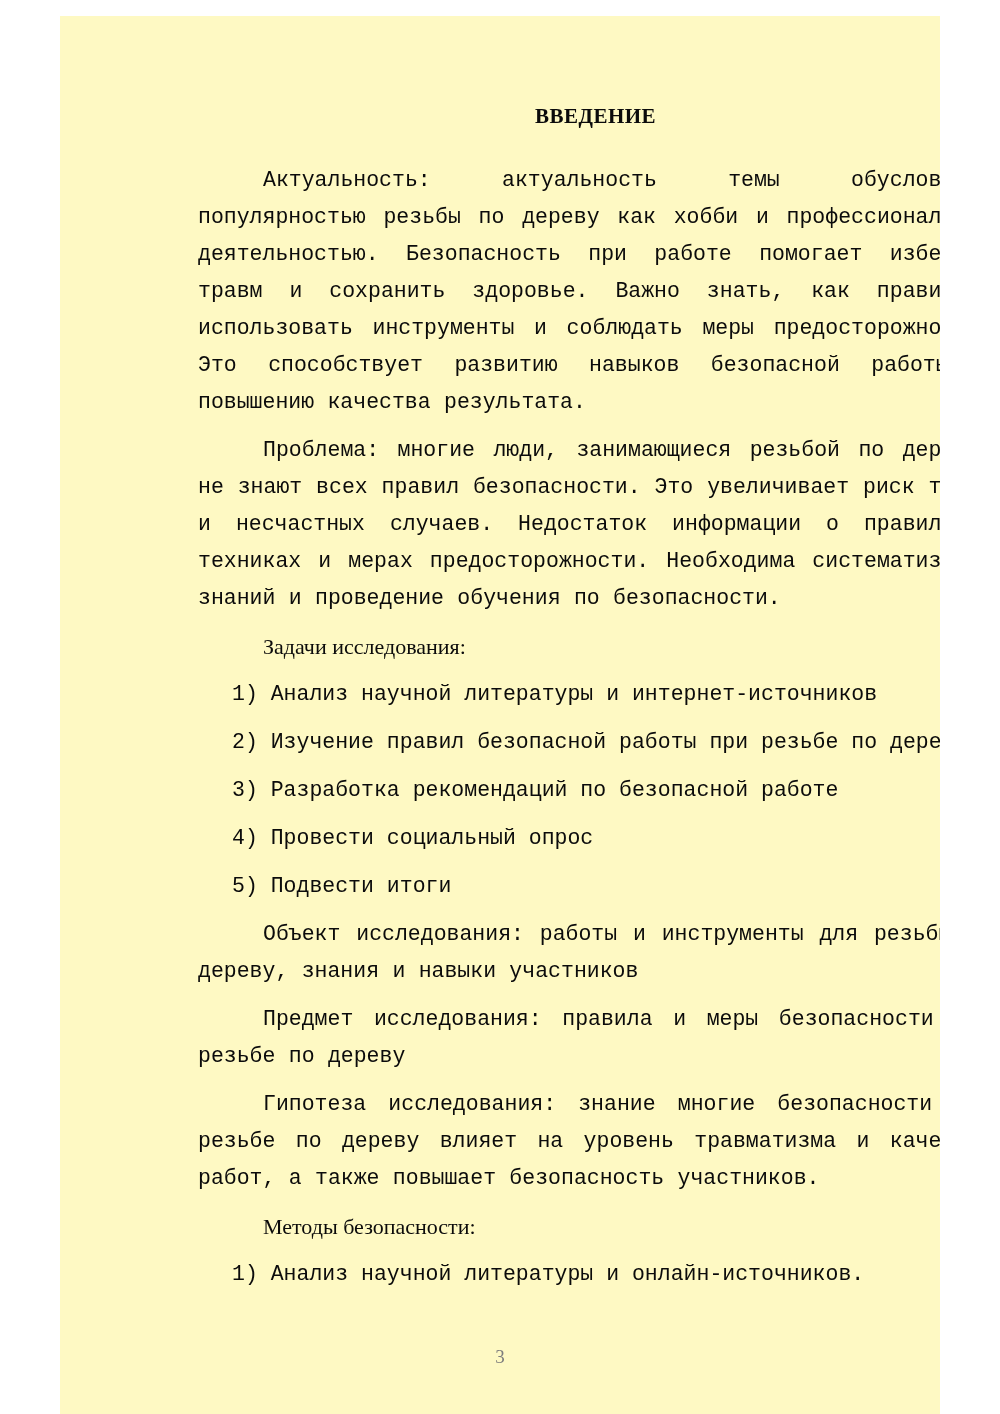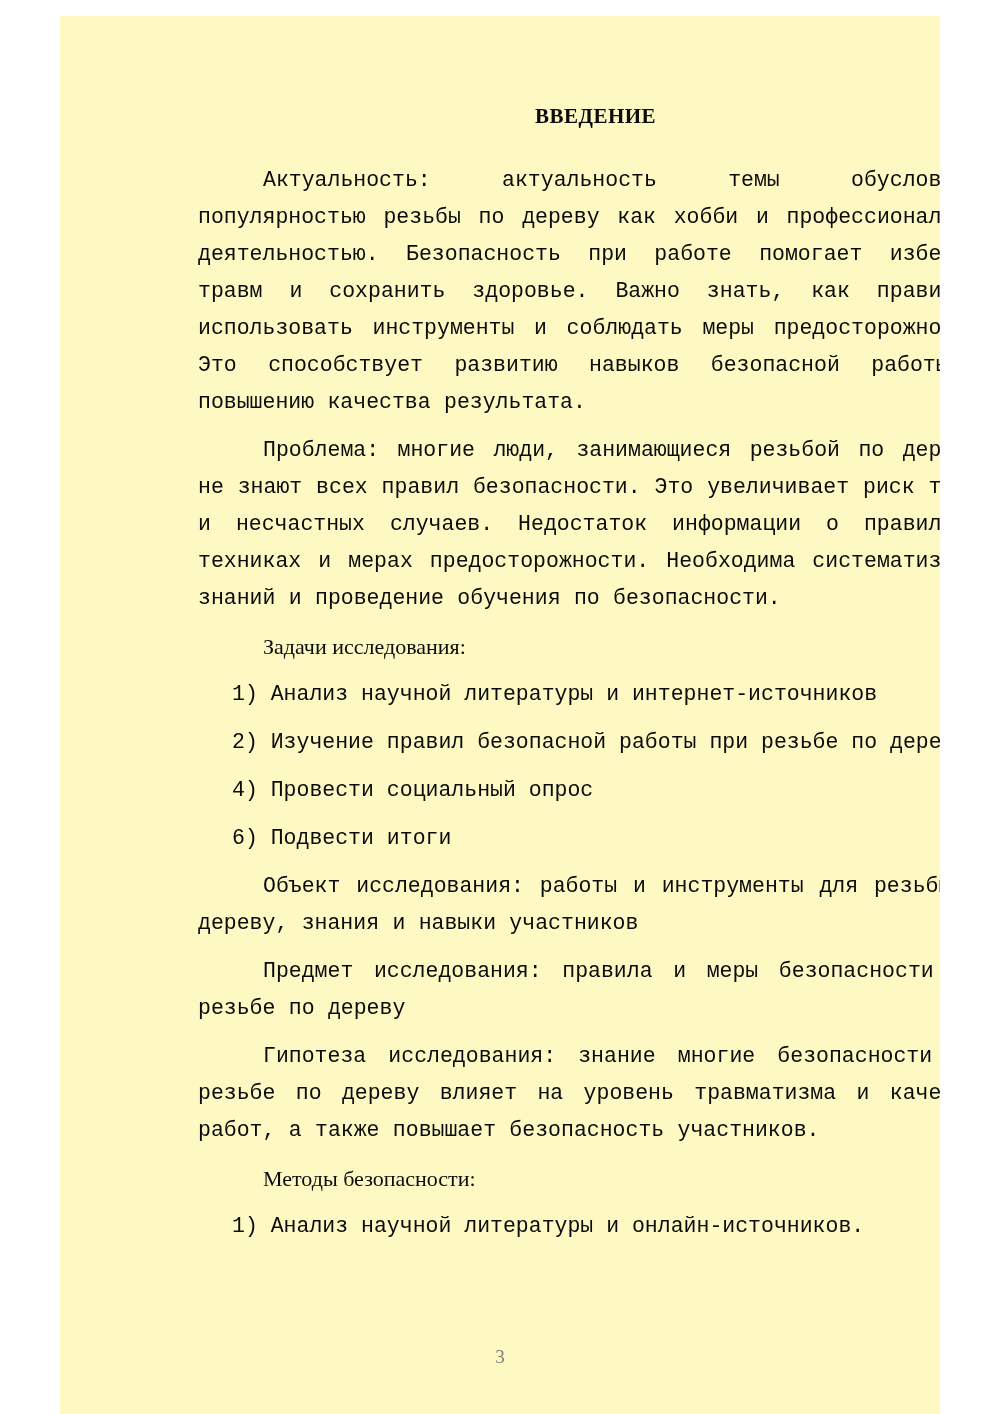--- a/index.html
+++ b/index.html
@@ -88,22 +88,23 @@
     <p class="para">Актуальность: актуальность темы обусловлена популярностью резьбы по дереву как хобби и профессиональной деятельностью. Безопасность при работе помогает избежать травм и сохранить здоровье. Важно знать, как правильно использовать инструменты и соблюдать меры предосторожности. Это способствует развитию навыков безопасной работы и повышению качества результата.</p>
 
     <p class="para">Проблема: многие люди, занимающиеся резьбой по дереву, не знают всех правил безопасности. Это увеличивает риск травм и несчастных случаев. Недостаток информации о правильных техниках и мерах предосторожности. Необходима систематизация знаний и проведение обучения по безопасности.</p>
 
 
     <p class="subhead">Задачи исследования:</p>
 
     <ul class="list">
       <li class="list-item">1) Анализ научной литературы и интернет-источников</li>
       <li class="list-item">2) Изучение правил безопасной работы при резьбе по дереву</li>
+      <li class="list-item">3) Разработка рекомендаций по безопасной работе</li>
       <li class="list-item">4) Провести социальный опрос</li>
-      <li class="list-item">6) Подвести итоги</li>
+      <li class="list-item">5) Подвести итоги</li>
     </ul>
 
     <p class="para">Объект исследования: работы и инструменты для резьбы по дереву, знания и навыки участников</p>
 
     <p class="para">Предмет исследования: правила и меры безопасности при резьбе по дереву</p>
 
     <p class="para">Гипотеза исследования: знание многие безопасности при резьбе по дереву влияет на уровень травматизма и качество работ, а также повышает безопасность участников.</p>
 
     <p class="subhead">Методы безопасности:</p>
 

